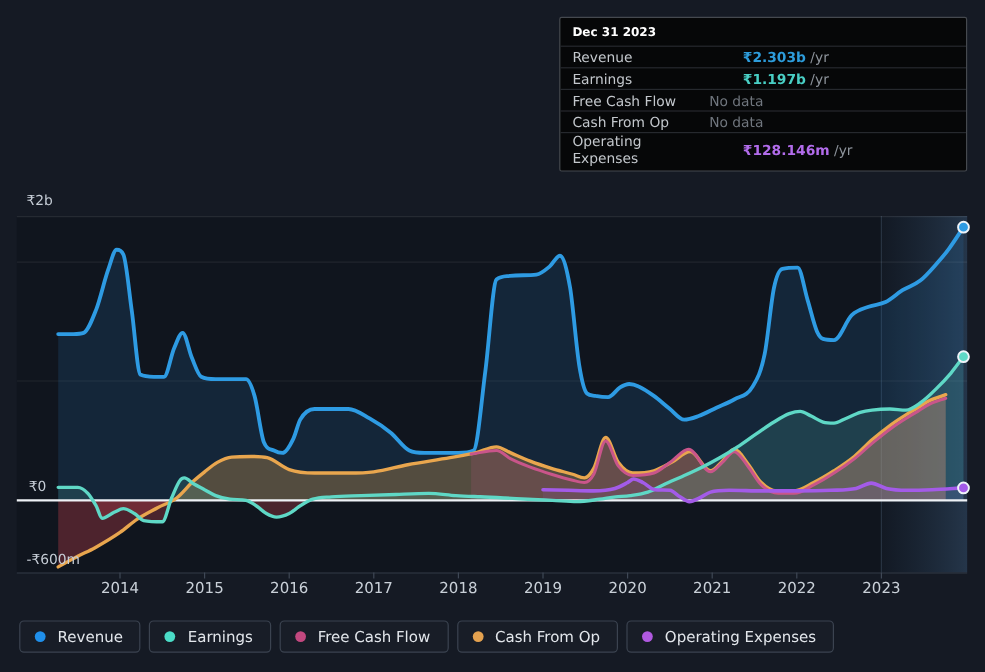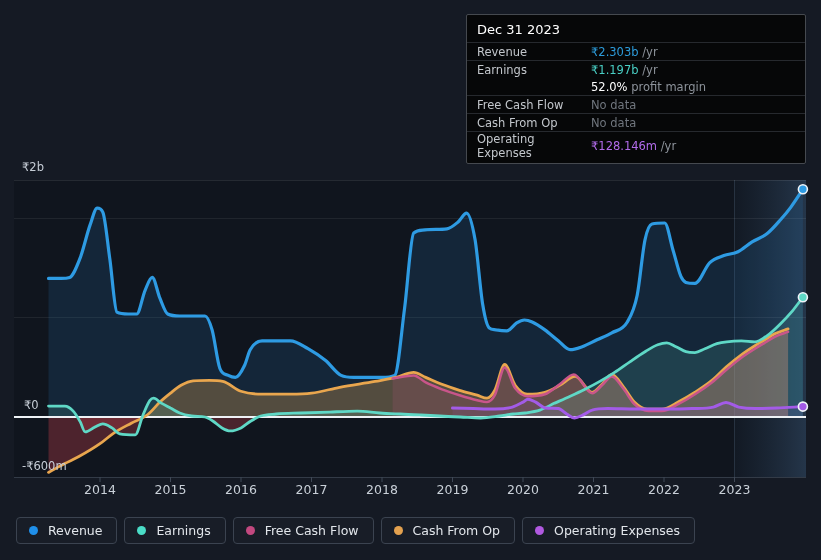--- a/index.html
+++ b/index.html
@@ -14,26 +14,26 @@
   svg text{font-family:"DejaVu Sans","Liberation Sans",sans-serif;}
   .axis-label{fill:#c6cdd6;font-size:11.5px;}
   .x-label{fill:#c9d0d8;font-size:12.5px;}
 
   
   .tooltip{
     position:absolute;left:466px;top:14px;width:340px;box-sizing:border-box;
     background:#060708;border:1px solid #45494f;border-radius:2px;
     color:#c9ccd1;font-size:11.5px;z-index:5;
   }
-  .tt-title{padding:7px 10px 5px;font-weight:normal;color:#ffffff;font-size:13px;}
+  .tt-title{padding:7px 10px 5px;font-weight:bold;color:#ffffff;font-size:10px;}
   .tt-row{display:flex;align-items:center;min-height:17px;padding:0 10px;border-top:1px solid #26292e;}
   .tt-row.nosep{border-top:none;}
   .tt-row.last{padding-bottom:3px;}
   .tt-label{width:114px;flex:none;color:#c3c7cc;}
-  .tt-val b{font-weight:normal;}
+  .tt-val b{font-weight:bold;margin-left:28px;}
   .tt-suffix{color:#8d939b;text-align:center;}
 
   
   .legend{position:absolute;left:16px;top:517px;display:flex;gap:7px;z-index:4;}
   .legend-item{
     display:flex;align-items:center;height:27px;box-sizing:border-box;
     border:1px solid #3b4350;border-radius:4px;padding:0 14px 0 12px;
     font-size:12.5px;color:#e2e6eb;background:rgba(255,255,255,0.015);cursor:pointer;
   }
   .legend-dot{width:9px;height:9px;border-radius:50%;margin-right:10px;flex:none;}
@@ -134,24 +134,20 @@
     <div class="tt-row">
       <span class="tt-label">Revenue</span>
       <span class="tt-val"><b style="color: rgb(45, 156, 219);">₹2.303b</b><span class="tt-suffix"> /yr</span></span>
     </div>
 
     <div class="tt-row">
       <span class="tt-label">Earnings</span>
       <span class="tt-val"><b style="color: rgb(73, 207, 197);">₹1.197b</b><span class="tt-suffix"> /yr</span></span>
     </div>
 
-    <div class="tt-row nosep">
-      <span class="tt-label"></span>
-      <span class="tt-val"><b style="color: rgb(255, 255, 255);">52.0%</b><span class="tt-suffix"> profit margin</span></span>
-    </div>
 
     <div class="tt-row">
       <span class="tt-label">Free Cash Flow</span>
       <span class="tt-val"><span style="color: rgb(112, 118, 126);">No data</span></span>
     </div>
 
     <div class="tt-row">
       <span class="tt-label">Cash From Op</span>
       <span class="tt-val"><span style="color: rgb(112, 118, 126);">No data</span></span>
     </div>

